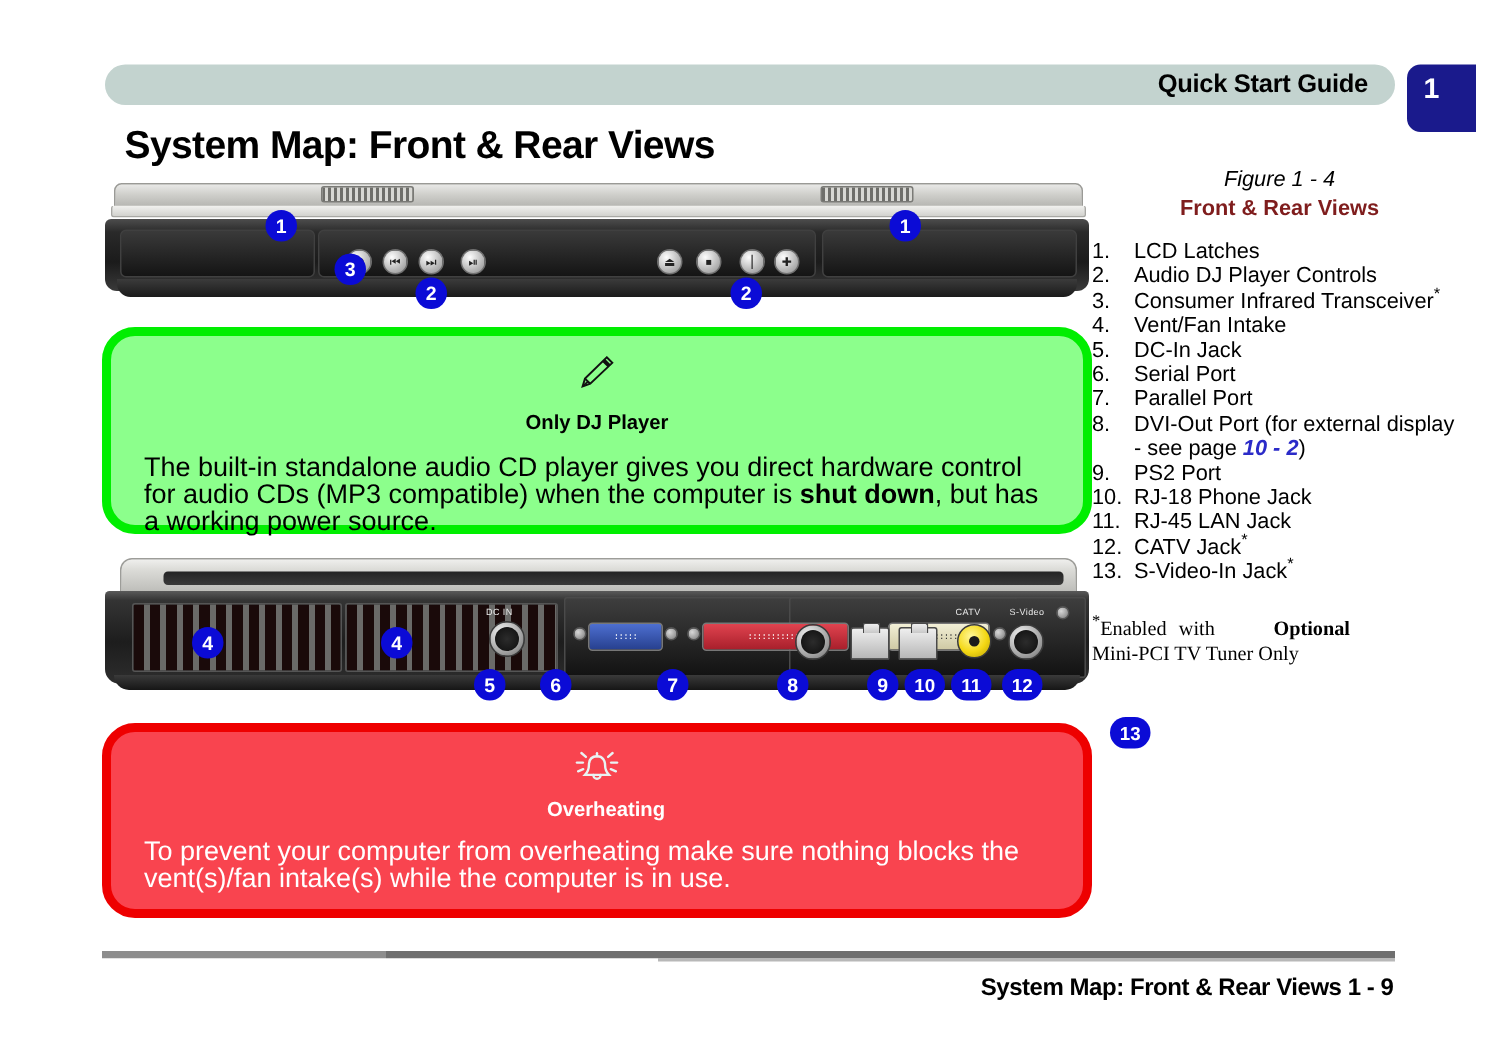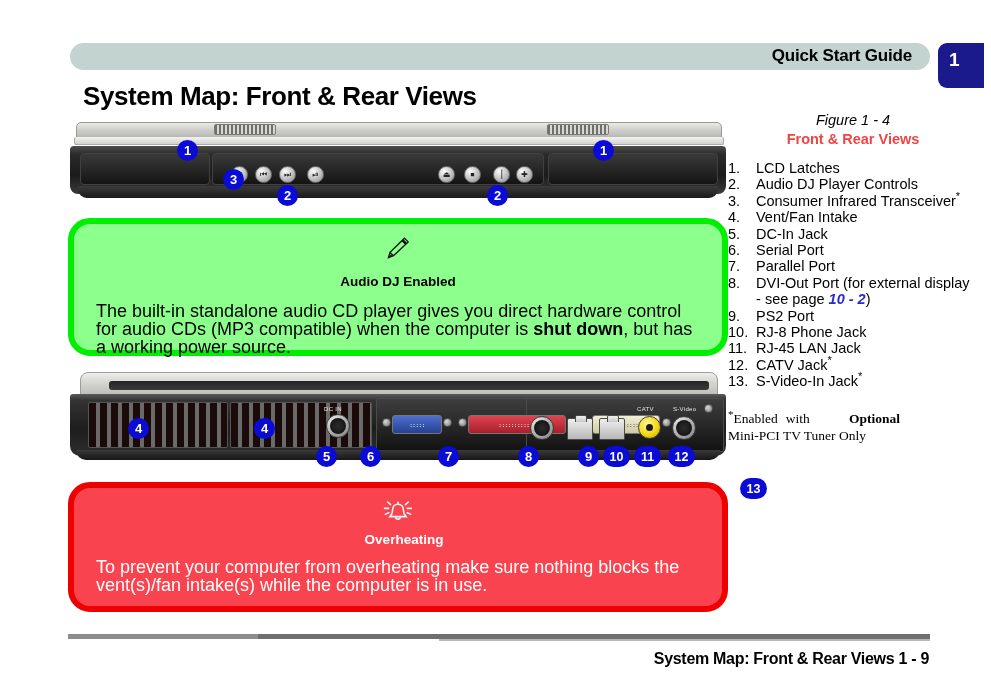--- a/index.html
+++ b/index.html
@@ -37,21 +37,21 @@
     font-size:26px;font-weight:bold;color:#000;letter-spacing:-0.4px;margin-left:15px;
   }
 
   
   .side{position:absolute;left:728px;top:112px;width:250px;}
   .fig-num{
     text-align:center;font-style:italic;font-size:14.5px;color:#000;
     font-family:"Liberation Sans", sans-serif;
   }
   .fig-title{
-    text-align:center;font-weight:bold;font-size:14.5px;color:#ef4444;margin-top:3px;
+    text-align:center;font-weight:bold;font-size:14.5px;color:#7f1d1d;margin-top:3px;
   }
   .legend{margin-top:13px;}
   .legend-row{
     display:flex;align-items:flex-start;font-size:14.5px;color:#000;line-height:16.4px;
   }
   .legend-num{width:28px;flex:0 0 28px;}
   .legend-txt{flex:1;}
   .legend-txt .pg{color:#2b2bc8;font-weight:bold;font-style:italic;}
   sup.ast{font-size:11px;line-height:0;vertical-align:super;}
   .footnote{
@@ -320,21 +320,21 @@
       <svg width="30" height="28" viewBox="0 0 30 28" aria-hidden="true">
         <g fill="none" stroke="#111" stroke-width="1.3">
           <path d="M21.5 4.2 L25.2 7.9 L10.5 21.8 L5.4 23.6 L7.0 18.4 Z"></path>
           <path d="M19.2 6.4 L23.0 10.1"></path>
           <path d="M7.0 18.4 L10.5 21.8"></path>
           <path d="M5.4 23.6 L8.9 20.4"></path>
         </g>
         <path d="M20.4 5.3 L24.1 9.0 L22.2 10.8 L18.5 7.1 Z" fill="#111"></path>
       </svg>
     </div>
-    <div class="ttl">Audio DJ Enabled</div>
+    <div class="ttl">Only DJ Player</div>
     <div class="body"><span>The built-in standalone audio CD player gives you direct hardware control for audio CDs (MP3 compatible) when the computer is </span><b>shut down</b><span>, but has a working power source.</span></div>
   </div>
 
   <div class="photo" id="rear">
     <div class="rr-lid">
       <div class="rr-lidstripe"></div>
     </div>
     <div class="rr-body">
       <div class="rr-vent a"></div>
       <div class="rr-vent b"></div>
@@ -468,21 +468,21 @@
         <div class="legend-txt"><span>DVI-Out Port (for</span> <span>external display -</span> <span>see page </span><span class="pg">10 - 2</span><span>)</span></div>
       </div>
 
       <div class="legend-row">
         <div class="legend-num">9.</div>
         <div class="legend-txt">PS2 Port</div>
       </div>
 
       <div class="legend-row">
         <div class="legend-num">10.</div>
-        <div class="legend-txt">RJ-8 Phone Jack</div>
+        <div class="legend-txt">RJ-18 Phone Jack</div>
       </div>
 
       <div class="legend-row">
         <div class="legend-num">11.</div>
         <div class="legend-txt">RJ-45 LAN Jack</div>
       </div>
 
       <div class="legend-row">
         <div class="legend-num">12.</div>
         <div class="legend-txt">CATV Jack<sup class="ast">*</sup></div>

